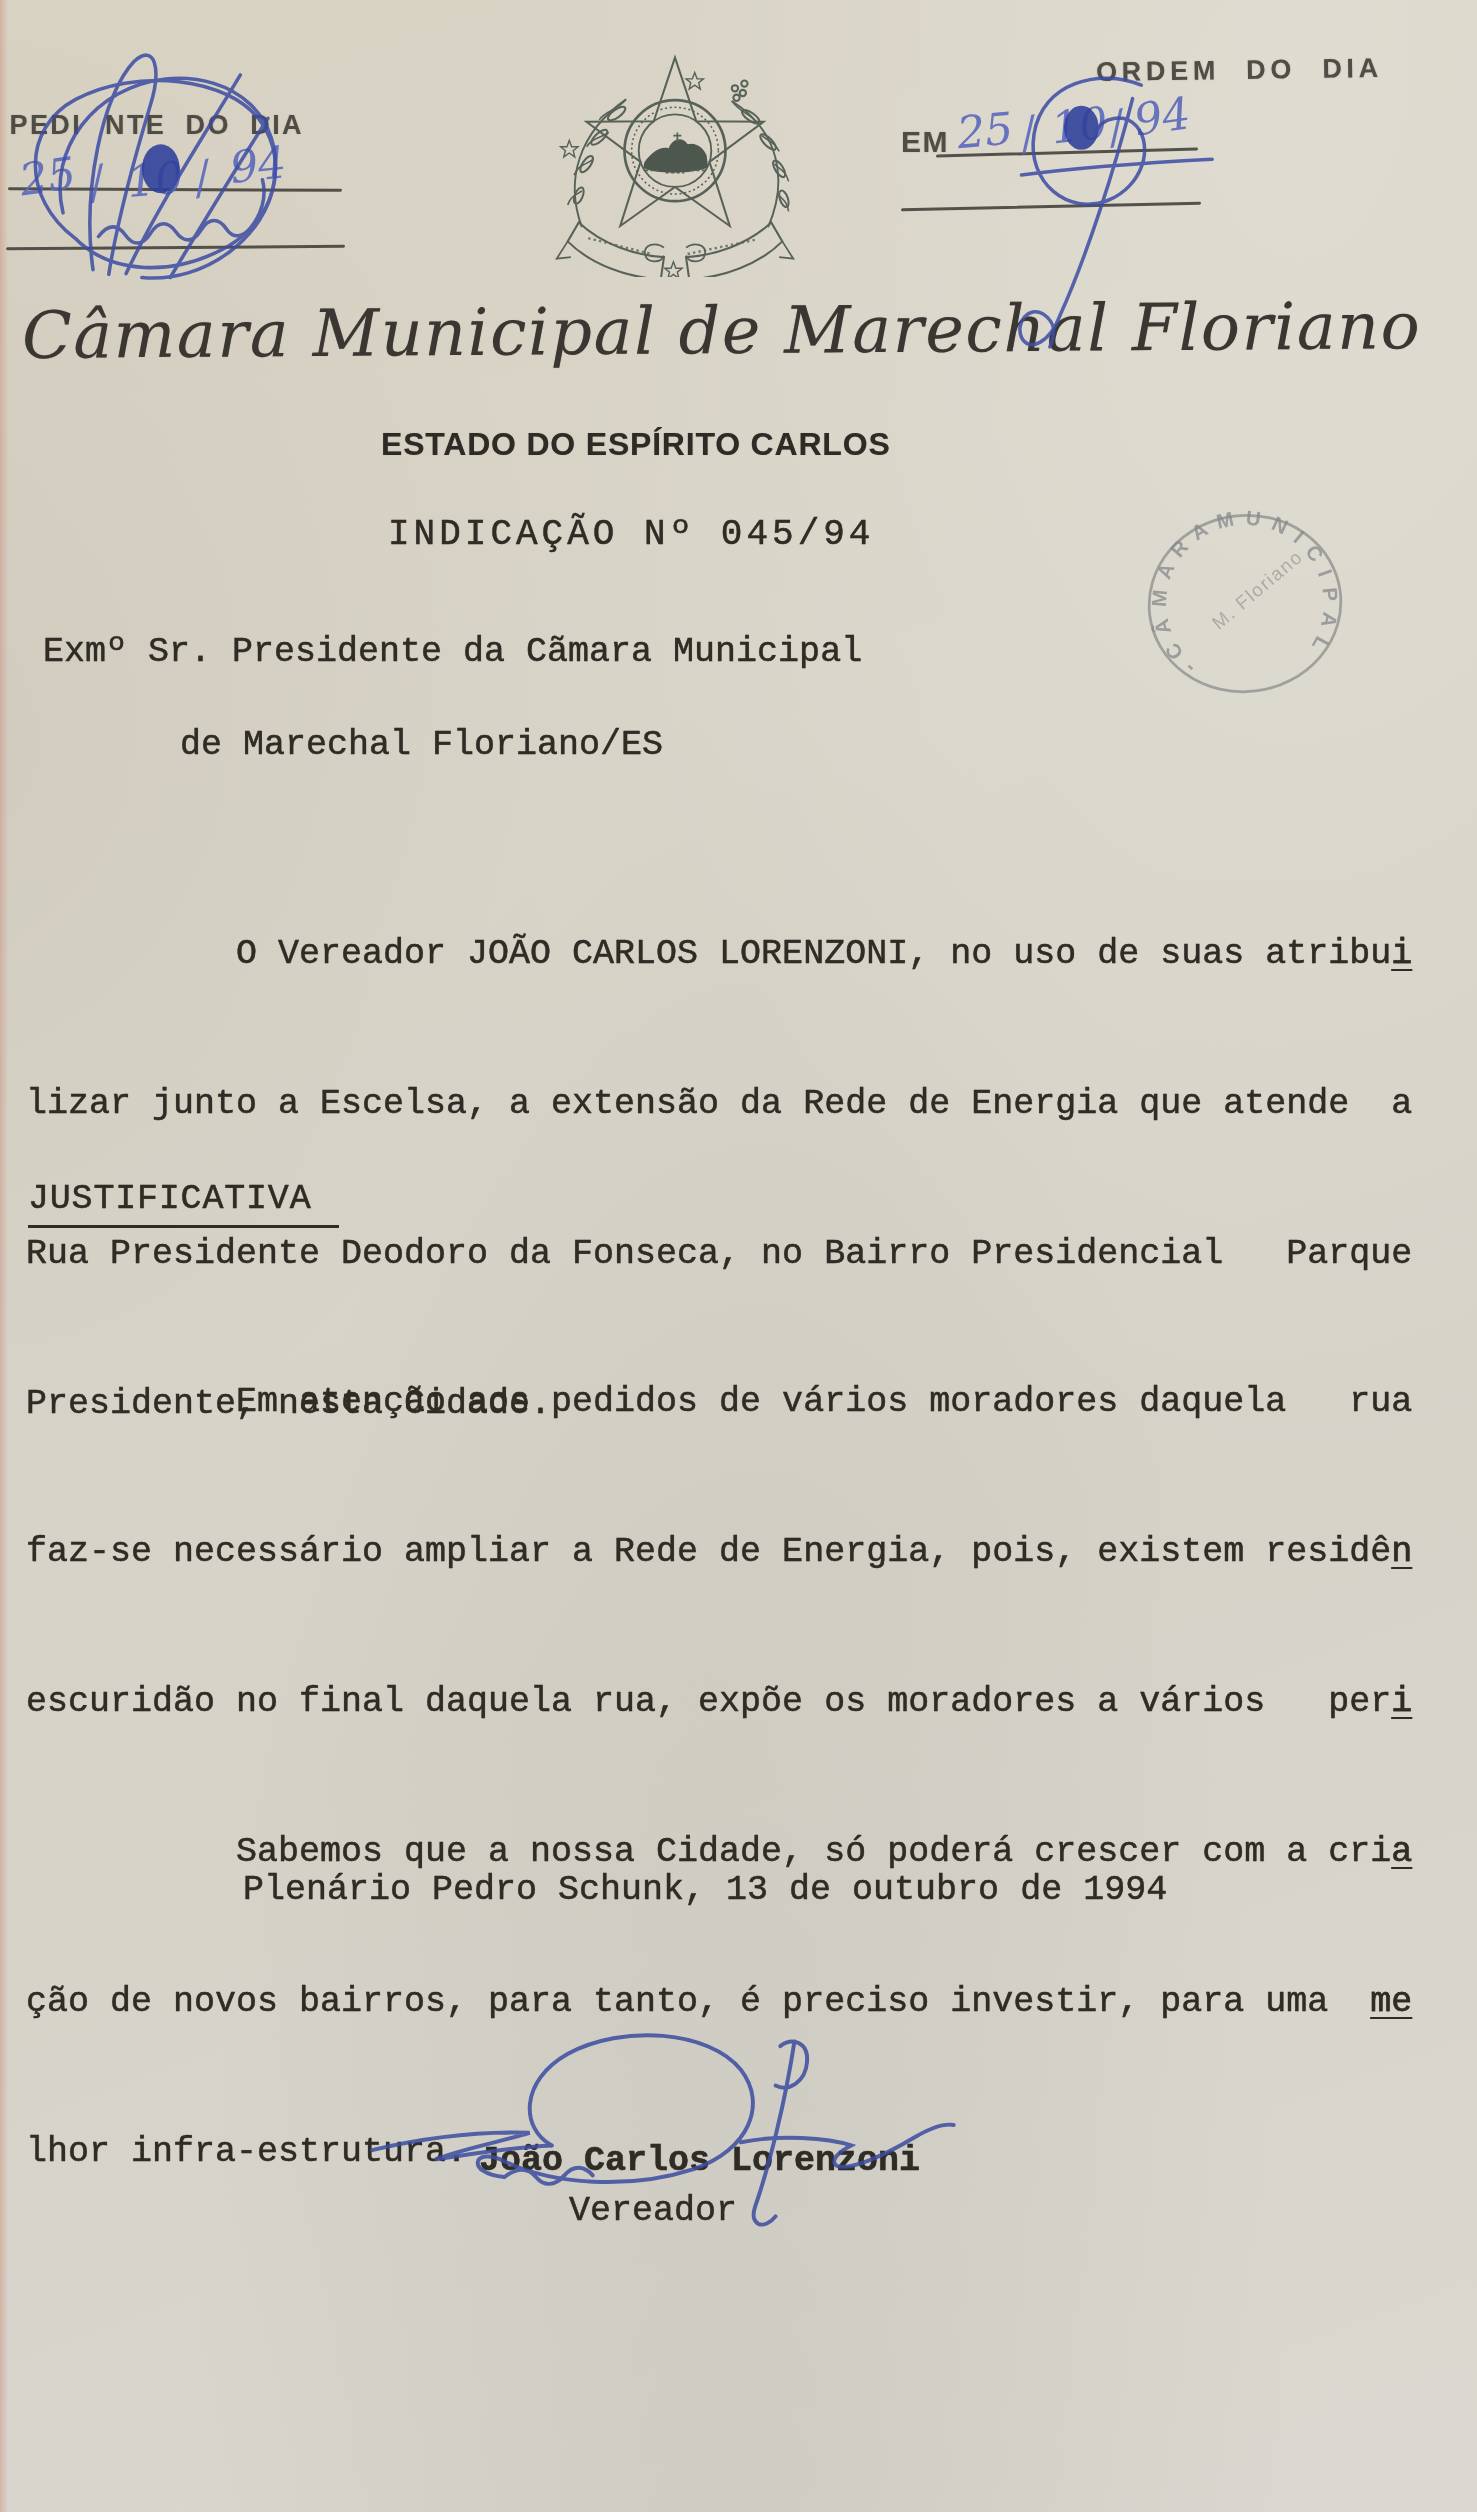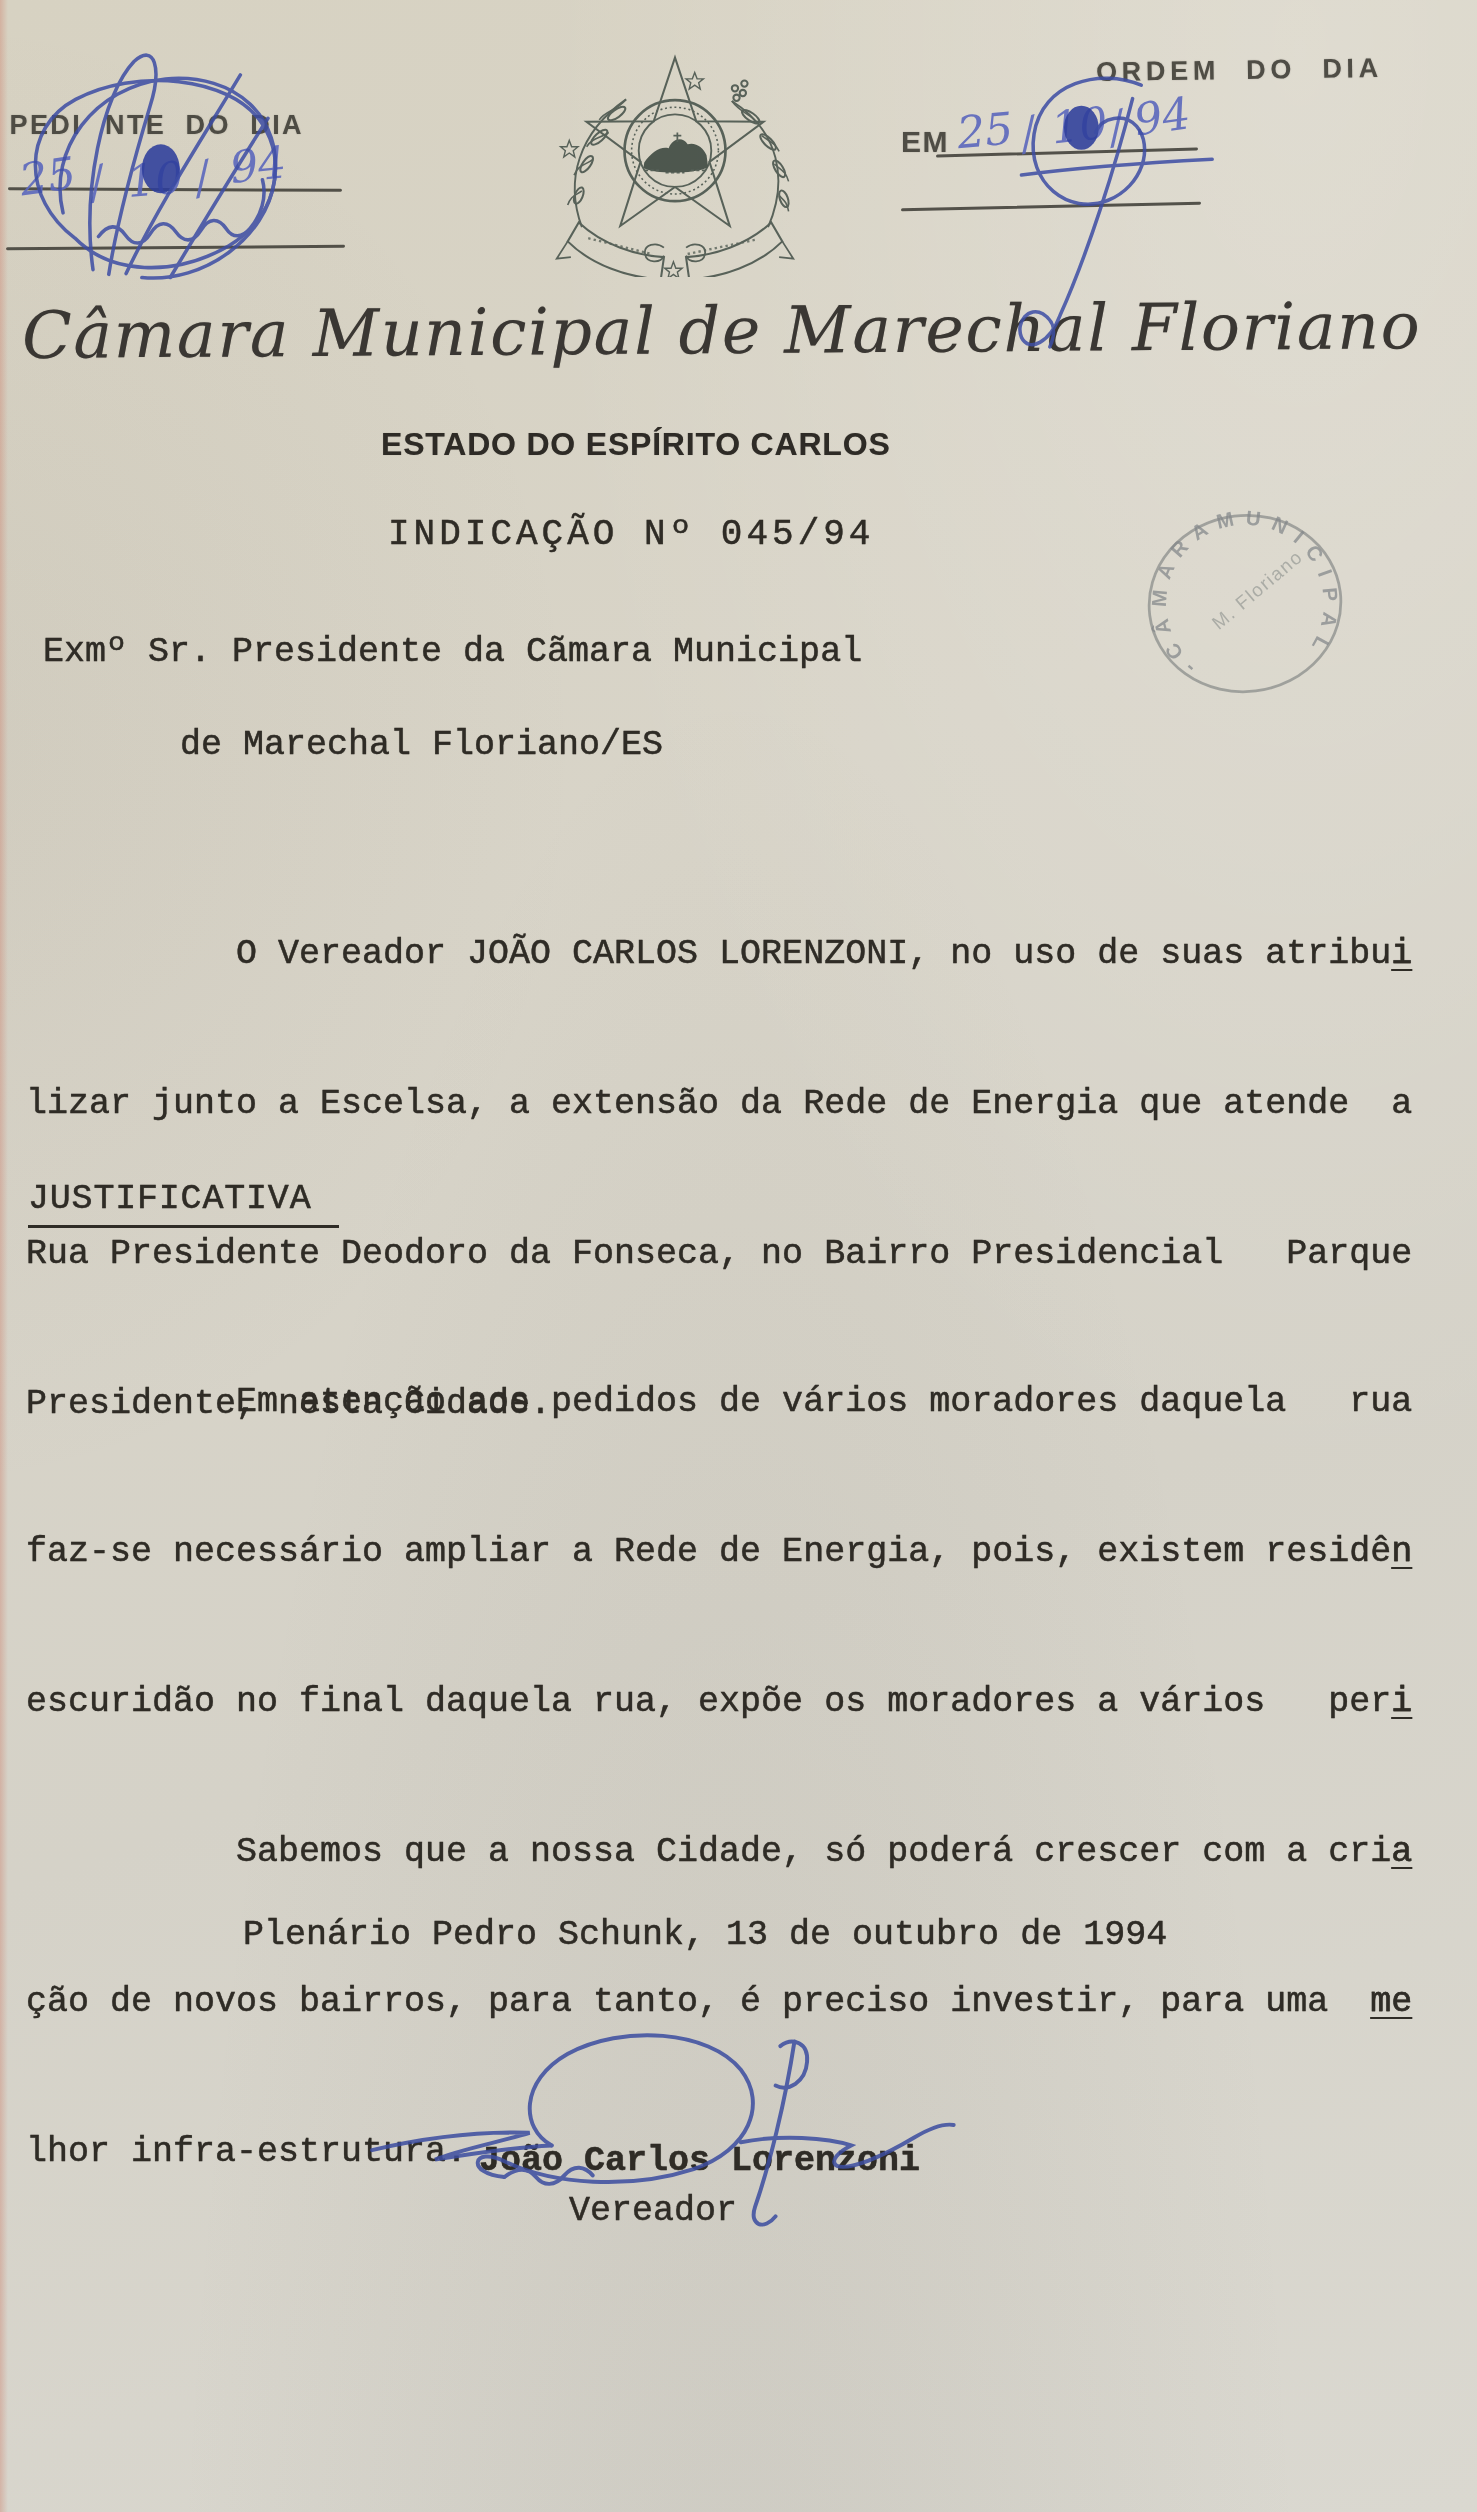--- a/index.html
+++ b/index.html
@@ -146,21 +146,21 @@
   <div><span>          Sabemos que a nossa Cidade, só poderá crescer com a cri</span><span class="u">a</span></div>
   <div><span>ção de novos bairros, para tanto, é preciso investir, para uma  </span><span class="u">me</span></div>
   <div><span>lhor infra-estrutura.</span><span class="u"></span></div>
   
   
   
   
   
 </div>
 
-<div class="tw" style="left:243px;top:1915px;text-align:center;">Plenário Pedro Schunk, 13 de outubro de 1994</div>
+<div class="tw" style="left:243px;top:1870px;text-align:center;">Plenário Pedro Schunk, 13 de outubro de 1994</div>
 <div class="tw" style="left:479px;top:2141px;font-weight:bold;">João Carlos Lorenzoni</div>
 <div class="tw" style="left:569px;top:2191px;">Vereador</div>
 
 <svg class="pen-layer" width="1477" height="2512" viewBox="0 0 1874 3187">
 
   <g>
     <text class="pen-date" x="28" y="248" transform="rotate(-8 28 248)">25</text>
     <text class="pen-date" x="118" y="252" transform="rotate(-14 118 252)">/</text>
     <text class="pen-date" x="163" y="250" transform="rotate(-5 163 250)">10</text>
     <ellipse cx="204" cy="214" rx="24" ry="31" fill="#2e3e9b" opacity=".88"></ellipse>

